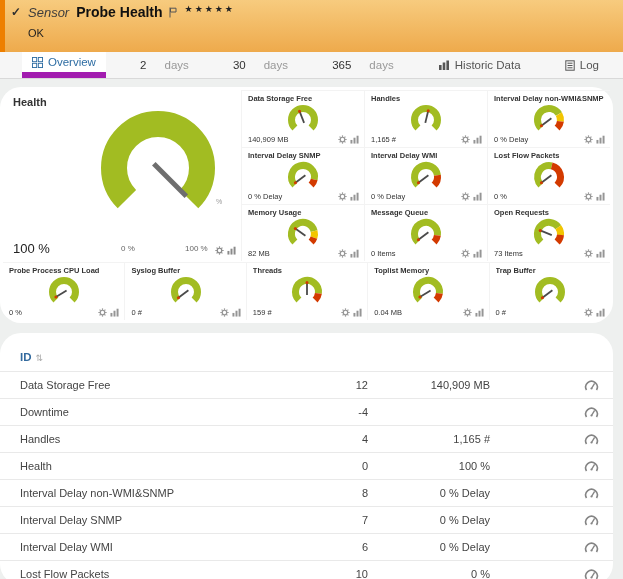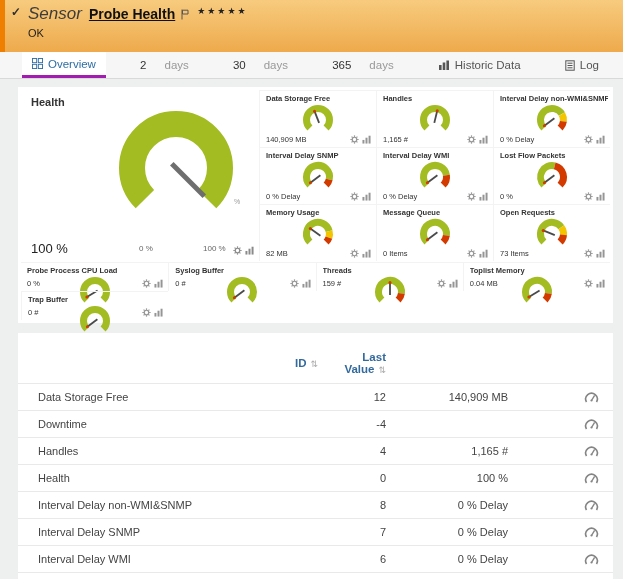--- a/index.html
+++ b/index.html
@@ -7,59 +7,59 @@
     width:623px; height:579px; overflow:hidden;
     background:#eef0ef;
     font-family:"Liberation Sans", sans-serif;
     position:relative;
   }
   
   .header { position:relative; height:52px; background:linear-gradient(180deg,#f7cb7e,#eeaa4c); }
   .header-stripe { position:absolute; left:0; top:0; width:5px; height:52px; background:#ee7f00; }
   .check { position:absolute; left:11px; top:5px; font-size:12px; font-weight:bold; color:#2f2f2f; }
   .header-line1 { position:absolute; left:28px; top:4px; display:flex; align-items:center; }
-  .kind { font-style:italic; font-size:17px; color:#3c3c3c; margin-right:7px; }
-  .sensor-title { font-size:14px; font-weight:bold; color:#101010;text-decoration:underline; }
+  .kind { font-style:italic; font-size:13px; color:#3c3c3c; margin-right:7px; }
+  .sensor-title { font-size:14px; font-weight:bold; color:#101010; }
   .flag { margin-left:6px; display:inline-flex; }
   .stars { font-size:9px; letter-spacing:2px; color:#222; margin-left:8px; position:relative; top:-3px; cursor:pointer; }
   .status { position:absolute; left:28px; top:27px; font-size:11px; color:#1f1f1f; }
   
   .tabbar { display:flex; justify-content:space-between; align-items:stretch; height:27px;
             background:#f6f6f6; border-bottom:1px solid #d9d9d9; padding:0 14px 0 22px; box-sizing:border-box; }
   .tab { display:flex; align-items:center; gap:5px; font-size:11.5px; color:#555; padding:0 10px; cursor:pointer; box-sizing:border-box; }
-  .tab.active { background:#fff; color:#2e6da3; border-bottom:3px solid #a21caf; }
+  .tab.active { background:#fff; color:#2e6da3; border-bottom:6px solid #a21caf; }
   .tab .num { color:#333; }
   .tab .unit { color:#999; margin-left:13px; }
   .tab svg { flex:none; }
   
-  .panel { background:#fff; margin-left:18px; margin-right:10px; }
+  .panel { background:#fff; margin-right:10px;border-radius:21px; }
   .gauges-panel { margin-top:8px; padding:3px; }
   .table-panel { margin-top:10px; padding-top:6px; height:246px; overflow:hidden; }
   
   .gauges-top { display:flex; }
   .health-tile { position:relative; width:238px; height:172px; flex:none; }
   .health-title { position:absolute; top:6px; left:10px; font-size:11px; font-weight:bold; color:#333; }
   .health-svg { position:absolute; top:12px; left:80px; }
   .health-value { position:absolute; bottom:6px; left:10px; font-size:13px; color:#222; }
   .health-scale-min { position:absolute; bottom:9px; left:118px; font-size:8px; color:#666; }
   .health-scale-max { position:absolute; bottom:9px; left:182px; font-size:8px; color:#666; }
   .health-icons { position:absolute; bottom:7px; right:5px; display:flex; gap:3px; align-items:center; }
   .gauge-grid { flex:1; display:grid; grid-template-columns:repeat(3,1fr); grid-auto-rows:57px; }
-  .gauge-bottom { display:grid; grid-template-columns:repeat(4,1fr); height:58px; }
+  .gauge-bottom { display:grid; grid-template-columns:repeat(5,1fr); height:58px; }
   .tile { position:relative; border-left:1px solid #f3f3f3; border-top:1px solid #f3f3f3; cursor:pointer; }
   .gauge-bottom .tile:first-child { border-left:none; }
   .tile-title { position:absolute; top:3px; left:6px; right:2px; font-size:7.5px; font-weight:bold; color:#333;
                 white-space:nowrap; overflow:hidden; }
   .tile-gauge { position:absolute; top:10px; left:50%; transform:translateX(-50%); }
   .tile-value { position:absolute; bottom:3px; left:6px; font-size:7.5px; color:#333; }
   .tile-icons { position:absolute; bottom:3px; right:5px; display:flex; gap:3px; align-items:center; opacity:.9; }
   
   .t-header { display:grid; grid-template-columns:280px 68px 122px 1fr; padding:12px 14px 8px 20px; align-items:center; }
   .th { font-size:11.5px; font-weight:bold; color:#336a9e; cursor:pointer; }
-  .th-id, .th-value { text-align:right; }
+  .th-id, .th-value { text-align:left; }
   .caret { margin-left:4px; font-size:9px; }
   .sort { margin-left:4px; font-size:9px; color:#aaa; font-weight:normal; }
   .t-row { display:grid; grid-template-columns:280px 68px 122px 1fr; padding:0 14px 0 20px; height:26px;
            align-items:center; border-top:1px solid #e9e9e9; font-size:11px; color:#444; }
   .td-channel { cursor:pointer; white-space:nowrap; overflow:hidden; }
   .td-id, .td-value { text-align:right; }
   .td-actions { display:flex; justify-content:flex-end; }
 </style>
 </head>
 <body>
@@ -638,23 +638,20 @@
         </div>
       </div>
     </div>
 </div>
 
 <div class="panel table-panel">
   <div class="t-header">
     <div class="th th-id">
       <span>ID</span><span class="sort">⇅</span>
     </div>
-    <div class="th th-value">
-      <span>Last Value</span><span class="sort">⇅</span>
-    </div>
     <div class="th"></div>
   </div>
   <div id="table-body">
       <div class="t-row">
         <div class="td-channel">Data Storage Free</div>
         <div class="td-id">12</div>
         <div class="td-value">140,909 MB</div>
         <div class="td-actions">
           <span style="display:inline-flex">
             <svg width="15" height="13" viewBox="0 0 15 13">

